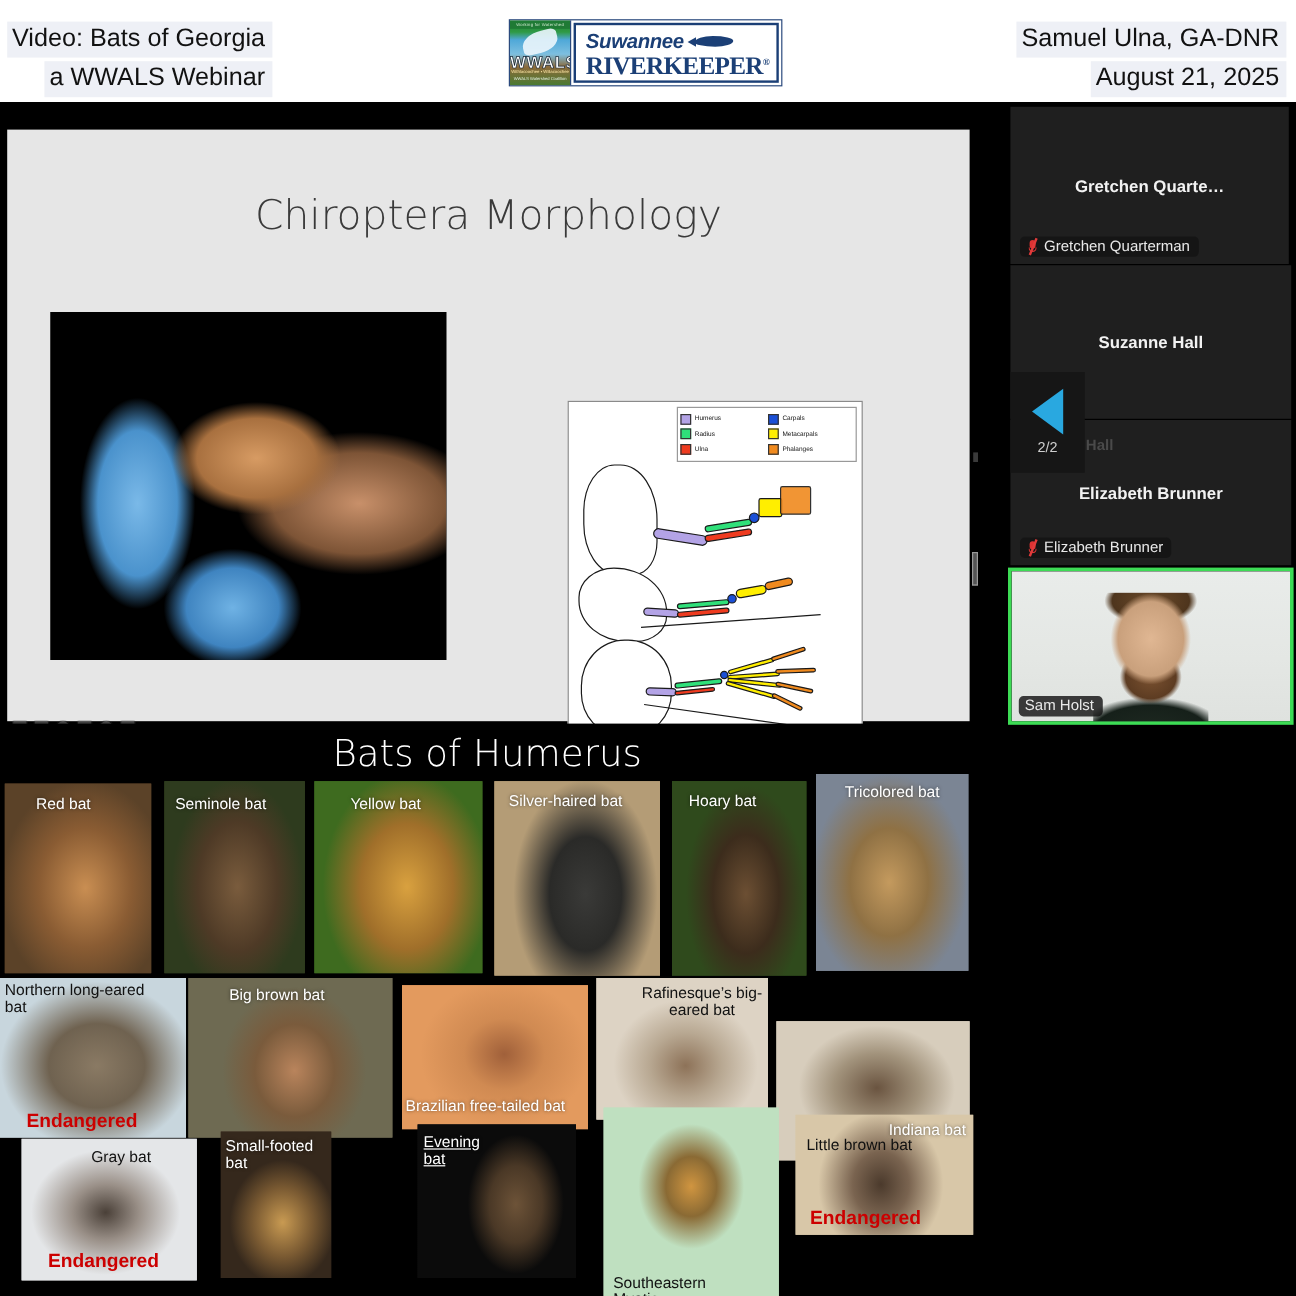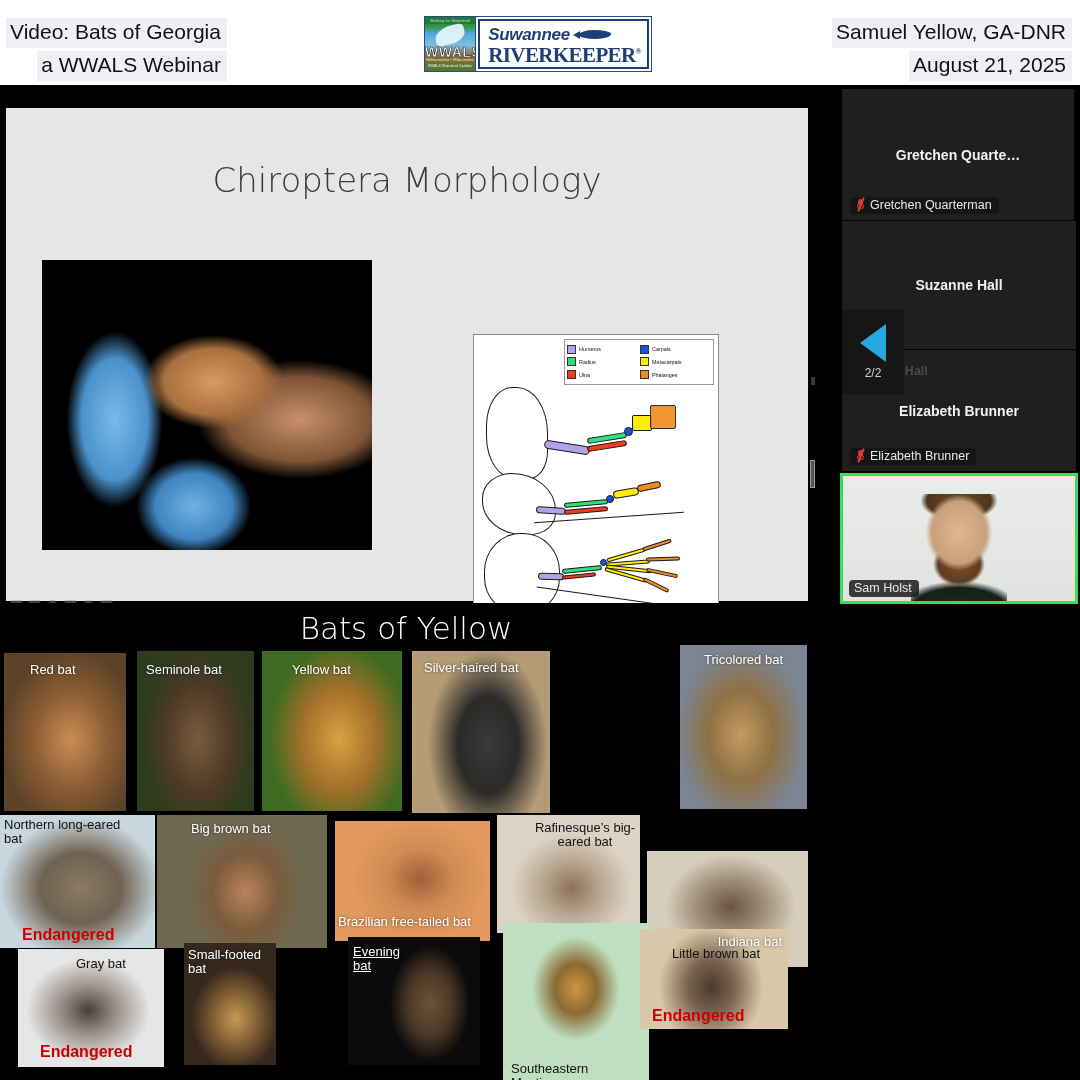--- a/index.html
+++ b/index.html
@@ -94,21 +94,21 @@
   .bcard .blabel { position: absolute; font-size: 13px; color: #fff; line-height: 1.08; z-index: 3;
                    text-shadow: 0 0 3px rgba(0,0,0,.55); }
   .bcard .blabel.dark { color: #111; text-shadow: none; }
   .bcard .endg { position: absolute; font-size: 16px; font-weight: bold; color: #c00; z-index: 3; }
 
   
   .rail { position: absolute; left: 820px; top: 85px; width: 260px; height: 995px; background: #000; }
   .tile { position: absolute; background: #1f1f1f; }
   .tile .tname { position: absolute; left: 0; right: 0; top: 50%; transform: translateY(-50%);
                  text-align: center; font-size: 14px; font-weight: bold; color: #f2f2f2; }
-  .nametag { position: absolute; left: 8px; bottom: 6px; display: flex; align-items: flex-start; gap: 4px;
+  .nametag { position: absolute; left: 8px; bottom: 6px; display: flex; align-items: flex-end; gap: 4px;
              background: rgba(20,20,20,.82); border-radius: 4px; padding: 1px 7px 2px 5px; }
   .nametag .nm { font-size: 12.5px; color: #e9e9e9; white-space: nowrap; }
   .mic-muted { position: relative; width: 11px; height: 13px; flex: 0 0 auto; }
   .mic-muted .body { position: absolute; left: 3px; top: 1px; width: 5px; height: 7px; border-radius: 3px; background: #d33; }
   .mic-muted .stand { position: absolute; left: 2px; top: 7px; width: 7px; height: 4px;
                       border: 1.2px solid #d33; border-top: none; border-radius: 0 0 4px 4px; }
   .mic-muted .slash { position: absolute; left: 4.6px; top: -1px; width: 1.8px; height: 15px;
                       background: #e23b3b; transform: rotate(22deg); }
   .speaker-tile { position: absolute; border: 3px solid #3ddc55; overflow: hidden; }
   .cam-bg { position: absolute; inset: 0; background:
@@ -145,21 +145,21 @@
           <span>Suwannee</span>
           <span class="logo-fish"></span>
         </div>
         <div class="logo-riverkeeper">
           <span>RIVERKEEPER</span><sup>®</sup>
         </div>
       </div>
     </div>
 
     <div class="hdr-right">
-      <div class="hdr-line">Samuel Yellow, GA-DNR</div><br>
+      <div class="hdr-line">Samuel Ulna, GA-DNR</div><br>
       <div class="hdr-line">August 21, 2025</div>
     </div>
   </div>
 
   <div class="stage">
 
     <div class="slide">
       <div class="slide-title">Chiroptera Morphology</div>
 
       <div class="slide-photo">
@@ -242,37 +242,41 @@
       <div class="caption-wrap">
         <div class="cap">Chiroptera Morphology</div>
         <div class="cap cap2">2025-08-21 –Samuel Holst, GA-DNR</div>
       </div>
     </div>
 
     <div class="tiny-mark"></div>
     <div class="thin-scroll"></div>
 
     <div class="lower">
-      <div class="lower-title">Bats of Yellow</div>
+      <div class="lower-title">Bats of Humerus</div>
 
       <div class="bcard" style="left:4px; top:50px; width:122px; height:158px;
            background:radial-gradient(ellipse 70px 90px at 55% 55%,#c98e52 0%,#8a5c33 55%,#5b4228 100%),#6b4b2c;">
         <span class="blabel" style="left:26px; top:10px;">Red bat</span>
       </div>
       <div class="bcard" style="left:137px; top:48px; width:117px; height:160px;
            background:radial-gradient(ellipse 55px 90px at 52% 55%,#7a5c3d 0%,#4e3a26 60%,#2e3b1e 100%),#35471f;">
         <span class="blabel" style="left:9px; top:12px;">Seminole bat</span>
       </div>
       <div class="bcard" style="left:262px; top:48px; width:140px; height:160px;
            background:radial-gradient(ellipse 70px 95px at 55% 55%,#d9a13f 0%,#a06f2a 55%,#3e6b1f 100%),#3b6b22;">
         <span class="blabel" style="left:30px; top:12px;">Yellow bat</span>
       </div>
       <div class="bcard" style="left:412px; top:48px; width:138px; height:162px;
            background:radial-gradient(ellipse 60px 95px at 55% 58%,#3a3a38 0%,#2a2a28 50%,#b49c76 100%),#b49c76;">
         <span class="blabel" style="left:12px; top:10px;">Silver-haired bat</span>
+      </div>
+      <div class="bcard" style="left:560px; top:48px; width:112px; height:162px;
+           background:radial-gradient(ellipse 50px 90px at 55% 58%,#6c4f33 0%,#3c2c1c 55%,#2f4a1c 100%),#33541f;">
+        <span class="blabel" style="left:14px; top:10px;">Hoary bat</span>
       </div>
       <div class="bcard" style="left:680px; top:42px; width:127px; height:164px;
            background:radial-gradient(ellipse 65px 90px at 48% 55%,#c49a5e 0%,#8f7144 50%,#7b8594 100%),#7b8594;">
         <span class="blabel" style="left:24px; top:8px;text-align:right;">Tricolored bat</span>
       </div>
 
       <div class="bcard" style="left:0px; top:212px; width:155px; height:133px;
            background:radial-gradient(ellipse 80px 70px at 52% 55%,#8a7a64 0%,#6f6250 50%,#c8d6dd 100%),#c8d6dd;">
         <span class="blabel dark" style="left:4px; top:3px; width:132px;">Northern long-eared bat</span>
         <span class="endg" style="left:22px; bottom:4px;">Endangered</span>
@@ -304,21 +308,21 @@
         <span class="blabel" style="left:4px; top:5px; width:74px;">Small-footed bat</span>
       </div>
       <div class="bcard" style="left:348px; top:334px; width:132px; height:128px;
            background:radial-gradient(ellipse 40px 58px at 62% 52%,#6d5338 0%,#4a3826 55%,#0b0b0b 100%),#0d0d0d;">
         <span class="blabel" style="left:5px; top:8px; width:58px;text-decoration:underline;">Evening bat</span>
       </div>
       <div class="bcard" style="left:503px; top:320px; width:146px; height:173px;
            background:radial-gradient(ellipse 44px 52px at 50% 38%,#d09540 0%,#8a6a34 48%,#bfe0c0 100%),#bfe0c0;">
         <span class="blabel dark" style="left:8px; bottom:6px; width:100px;">Southeastern Myotis</span>
       </div>
-      <div class="bcard" style="left:640px; top:326px; width:148px; height:100px;
+      <div class="bcard" style="left:663px; top:326px; width:148px; height:100px;
            background:radial-gradient(ellipse 52px 60px at 48% 58%,#4b3a2c 0%,#7a6450 45%,#d8c7a8 100%),#d8c7a8;">
         <span class="blabel" style="right:6px; top:6px;">Indiana bat</span>
         <span class="endg" style="left:12px; bottom:4px;">Endangered</span>
       </div>
     </div>
   </div>
 
   <div class="rail">
 
     <div class="tile" style="left:22px; top:4px; width:232px; height:131px;">

